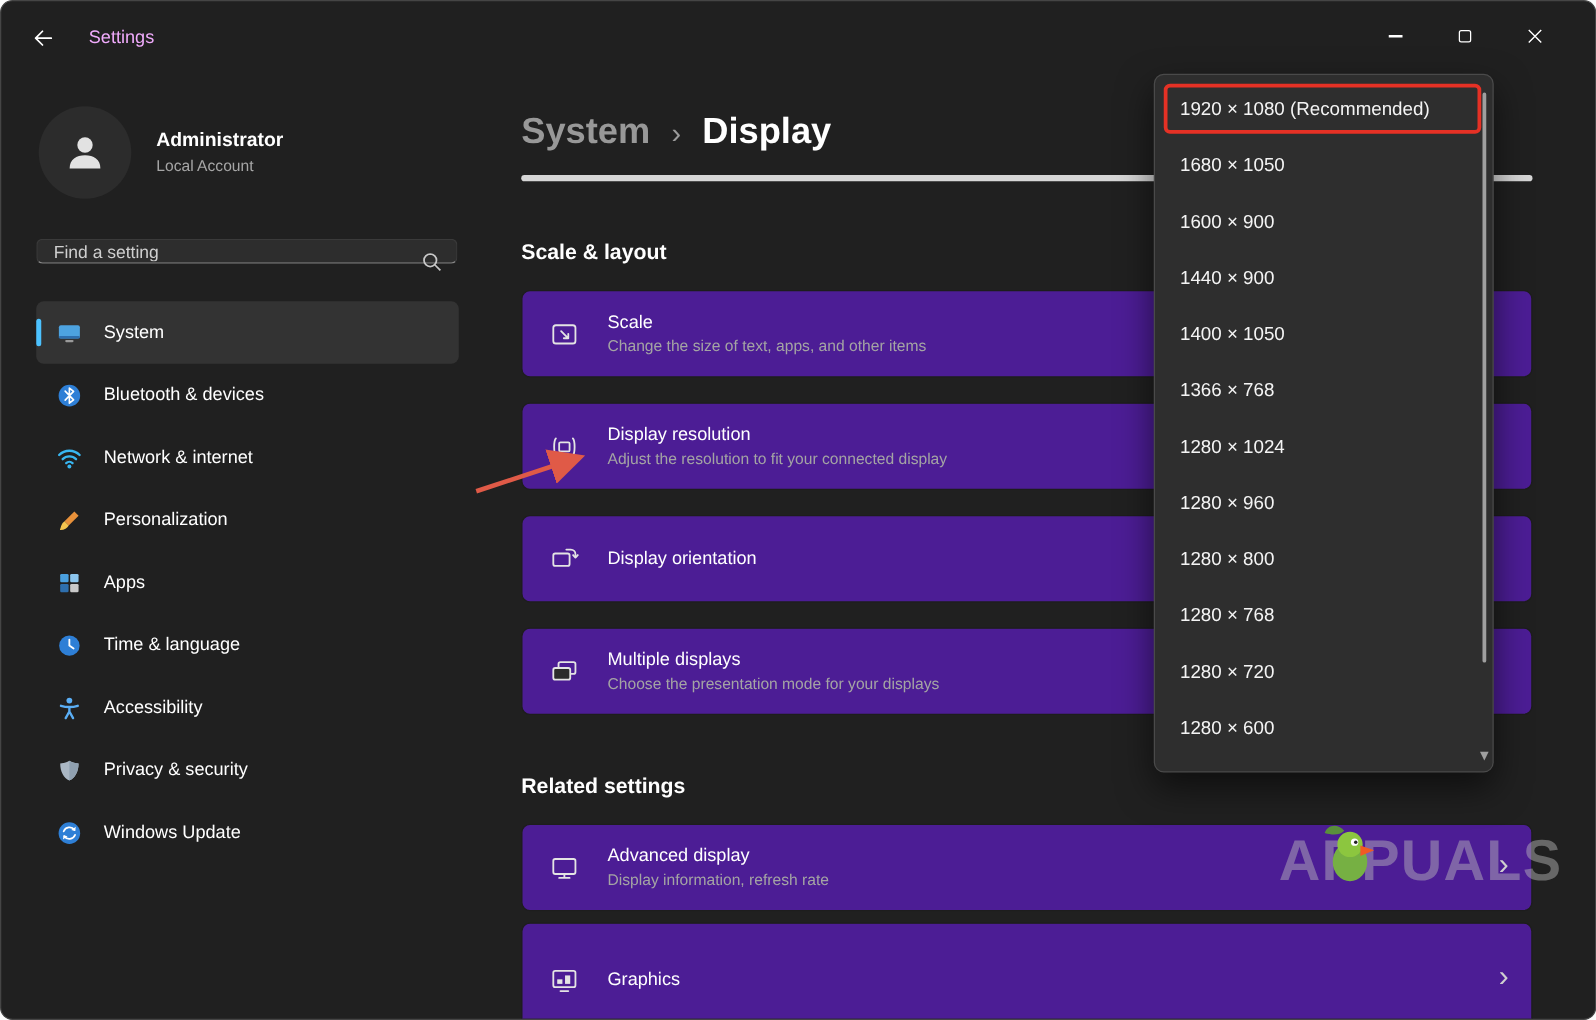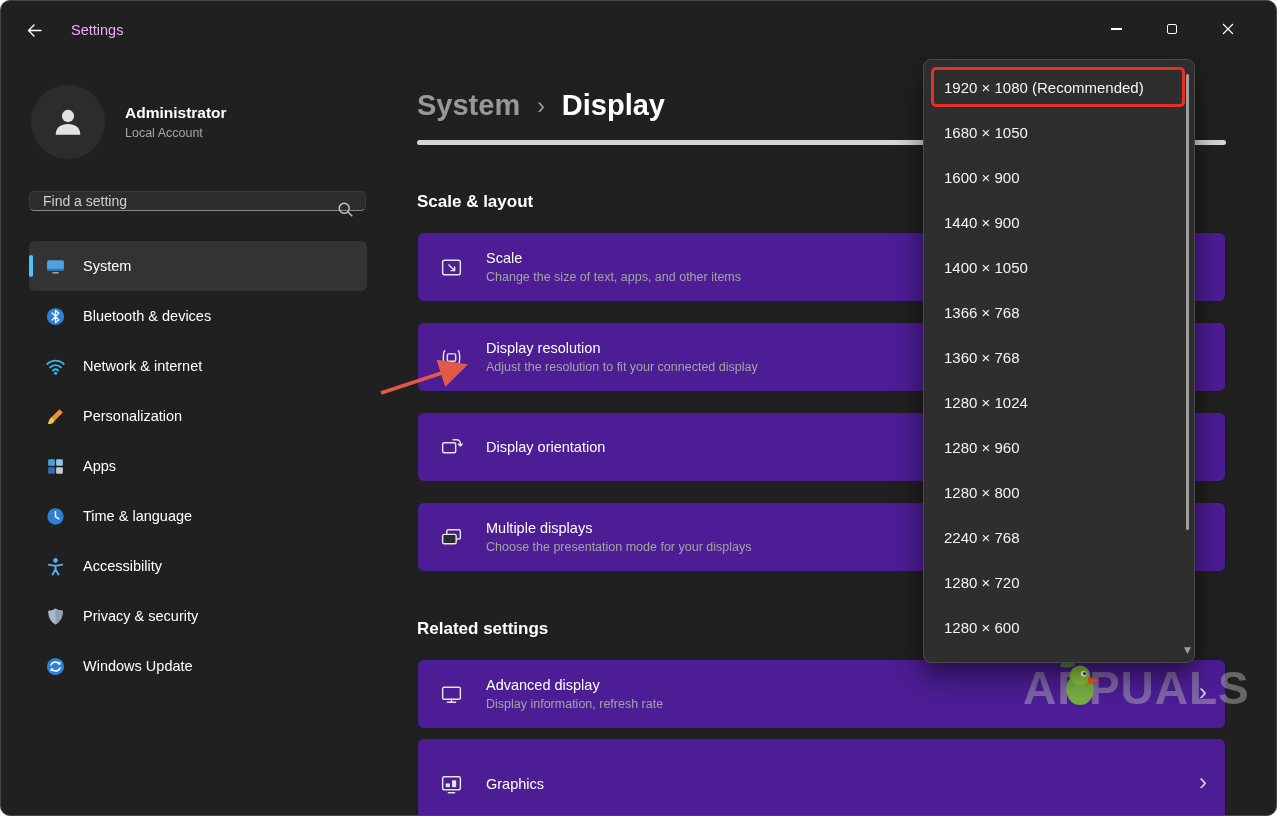--- a/index.html
+++ b/index.html
@@ -337,25 +337,24 @@
       </div>
     </div>
 
     <div class="dropdown">
       <div class="dd-option">1920 × 1080 (Recommended)</div>
       <div class="dd-option">1680 × 1050</div>
       <div class="dd-option">1600 × 900</div>
       <div class="dd-option">1440 × 900</div>
       <div class="dd-option">1400 × 1050</div>
       <div class="dd-option">1366 × 768</div>
-      <div class="dd-option">1360 × 768</div>
       <div class="dd-option">1280 × 1024</div>
       <div class="dd-option">1280 × 960</div>
       <div class="dd-option">1280 × 800</div>
-      <div class="dd-option">2240 × 768</div>
+      <div class="dd-option">1280 × 768</div>
       <div class="dd-option">1280 × 720</div>
       <div class="dd-option">1280 × 600</div>
       <div class="annotation-rect"></div>
       <div class="dd-scrollbar"></div>
       <div class="dd-scroll-down">▼</div>
     </div>
 
     <svg class="red-arrow" width="110" height="52" viewBox="0 0 110 52">
       <defs>
         <marker id="ah" markerWidth="9" markerHeight="9" refX="6.5" refY="4" orient="auto">

